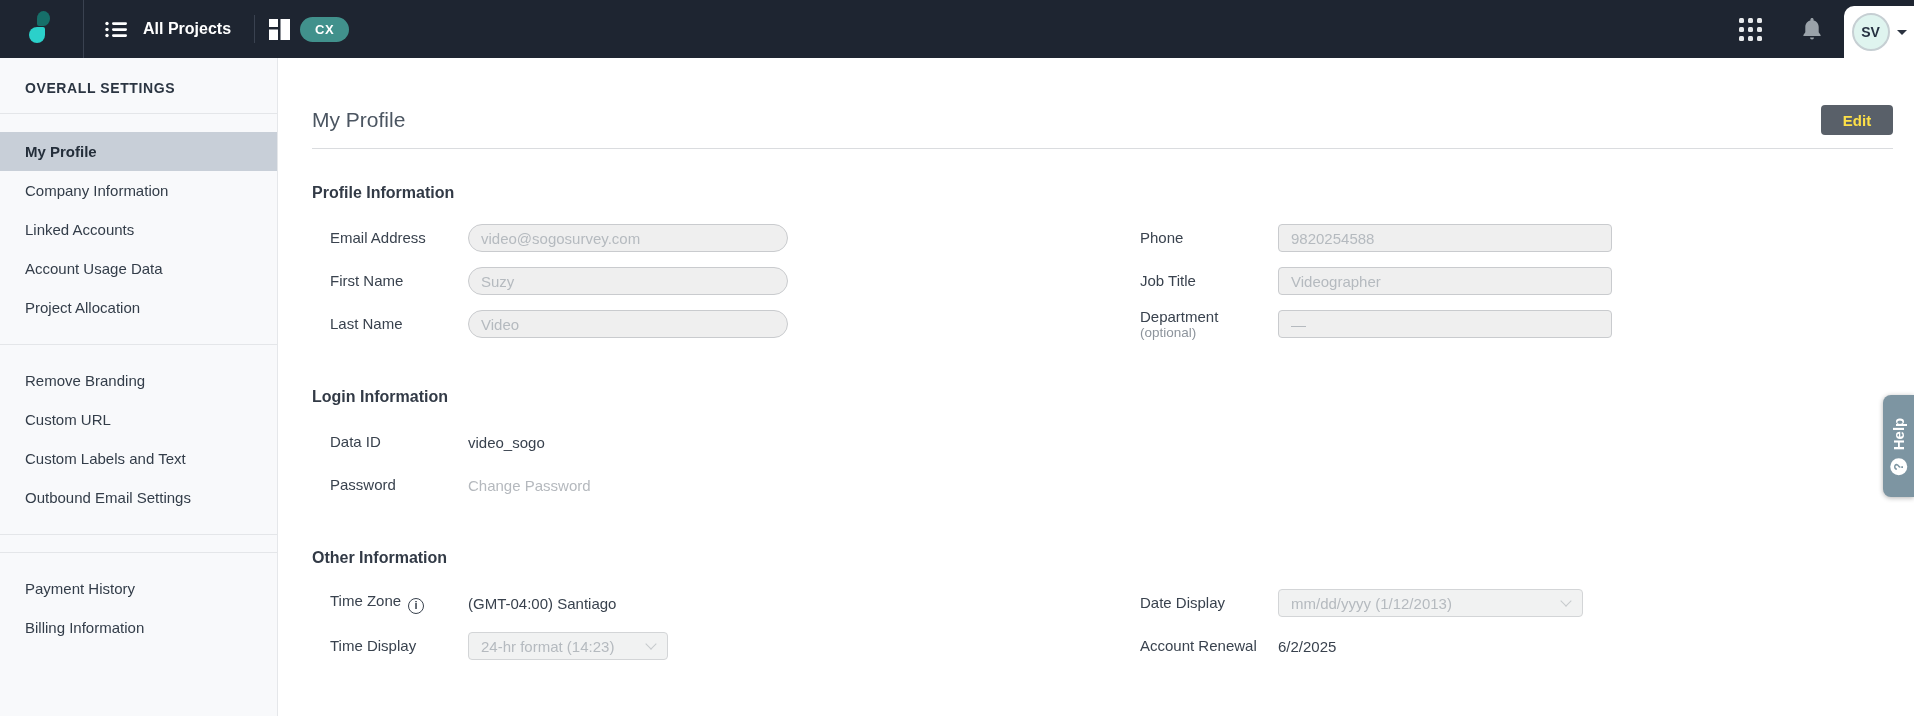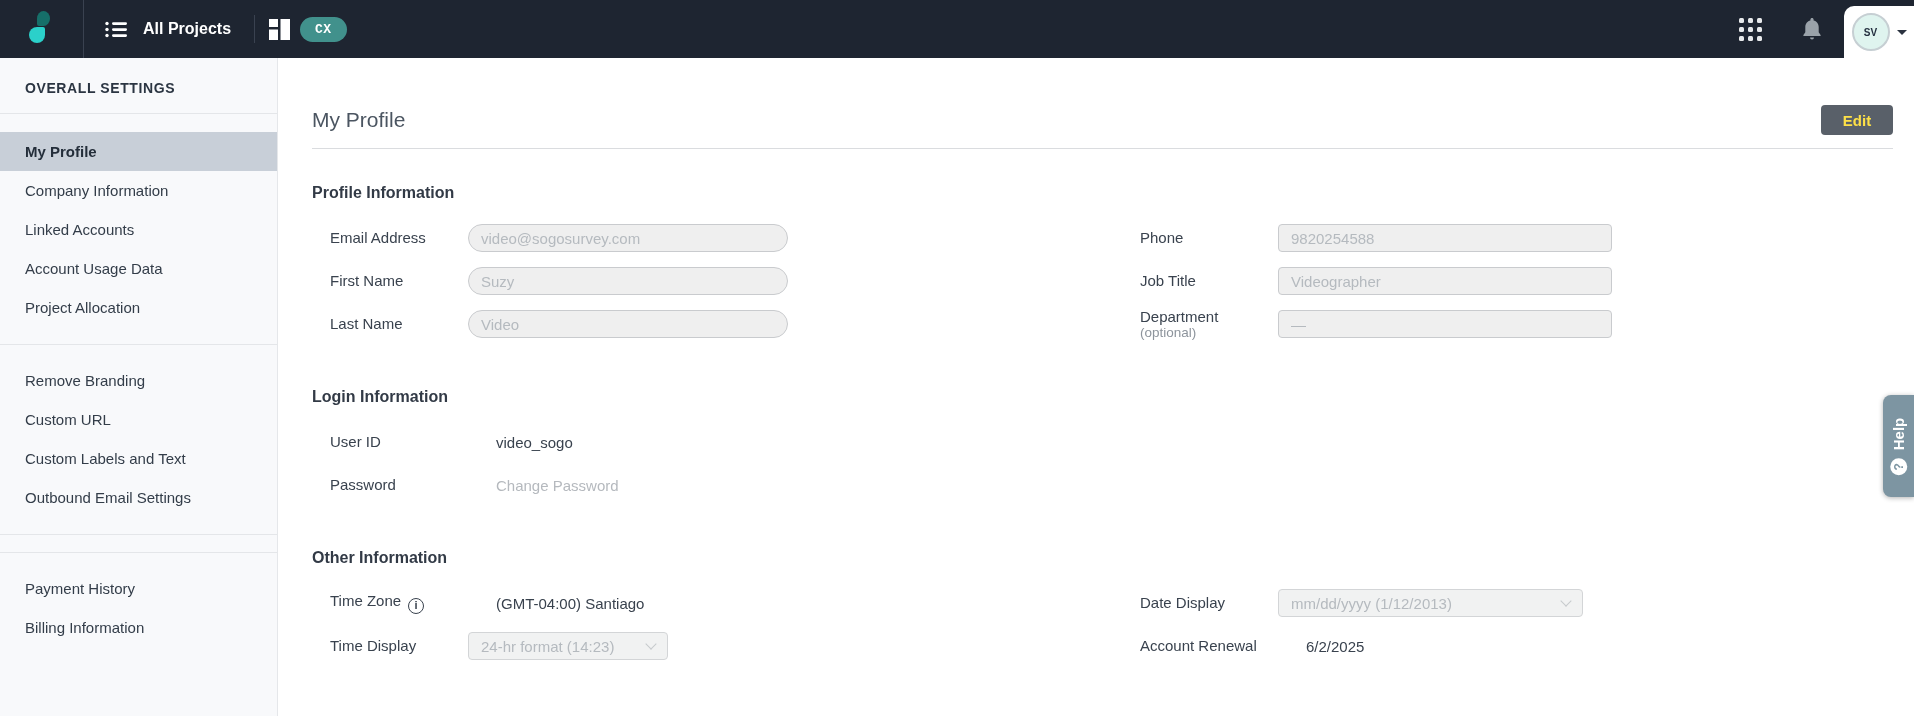--- a/index.html
+++ b/index.html
@@ -24,35 +24,35 @@
             background: var(--accent-teal-dark,#166f69); border-radius: 50% 50% 50% 2px; }
   .drop-b { position:absolute; left:29px; top:27px; width:16px; height:16px;
             background: var(--accent-teal,#2bd0ca); border-radius: 50% 2px 50% 50%; }
   .tb-menu { background:none; border:none; margin-left:21px; cursor:pointer; display:flex; align-items:center; }
   .tb-title { color:#ffffff; font-size:16px; font-weight:bold; margin-left:15px; cursor:pointer; }
   .tb-div2 { width:1px; height:28px; background:#3a4250; margin-left:23px; }
   .tb-dash { margin-left:14px; display:flex; align-items:center; cursor:pointer; }
   .cx-pill {
     margin-left:10px; background: var(--badge-teal,#41918c); color:#fff;
     font-size:13px; font-weight:bold; letter-spacing:.5px;
-    padding: 5px 15px; border-radius: 13px; cursor:pointer;font-family:Liberation Mono, monospace;
+    padding: 5px 15px; border-radius: 13px; cursor:pointer;
   }
   .tb-spacer { flex:1; }
   .tb-apps { display:flex; align-items:center; cursor:pointer; margin-right:38px; }
   .tb-bell { display:flex; align-items:center; cursor:pointer; margin-right:21px; }
   .tb-user {
     width: 70px; height: 52px; align-self: flex-end;
     background: #fff; border-radius: 10px 0 0 0;
     display:flex; align-items:center; justify-content:center; gap:7px;
     cursor:pointer;
   }
   .avatar {
     width:38px; height:38px; border-radius:50%;
     background: var(--avatar-bg,#dff4ef); border:2px solid #c6cfd3;
-    color:#253040; font-size:10px; font-weight:bold;
+    color:#253040; font-size:14px; font-weight:bold;
     display:flex; align-items:center; justify-content:center;
   }
   .caret { width:0; height:0; border:5px solid transparent; border-top-color:#2b3340; margin-top:5px; }
 
   
   .body { display:flex; height:658px; }
 
   .sidebar {
     width:278px; flex-shrink:0; height:100%;
     background:#f8f9fb; border-right:1px solid #e5e7ea;
@@ -97,21 +97,21 @@
   .finput::placeholder { color:#b5babf; opacity:1; }
   .w320 { width:320px;border-radius:14px; } .w334 { width:334px; }
   .fselect {
     height:28px; background:#f1f2f2; border:1px solid #d3d5d7; border-radius:4px;
     display:flex; align-items:center; justify-content:space-between;
     padding:0 12px; font-size:15px; color:#b5babf; cursor:default;text-align:right;
   }
   .w200 { width:200px; } .w305 { width:305px; }
   .chev { width:8px; height:8px; border-right:1.5px solid #c6cacd; border-bottom:1.5px solid #c6cacd;
           transform:rotate(45deg); margin-top:-4px; flex-shrink:0; margin-left:8px; }
-  .fvalue { font-size:15px; color:#39424e;margin-left:28px; }
+  .fvalue { font-size:15px; color:#39424e; }
   .fvalue.muted { color:#b5b9be; cursor:pointer; }
   .info-icon {
     display:inline-flex; width:16px; height:16px; border:1.5px solid #39424e; border-radius:50%;
     align-items:center; justify-content:center; font-size:11px; font-weight:bold;
     color:#39424e; margin-left:7px; vertical-align:-3px; cursor:pointer;
   }
 
   
   .help-tab {
     position:absolute; right:0; top:395px; width:31px; height:102px;
@@ -243,21 +243,21 @@
             </div>
           </div>
         </div>
       </section>
 
       <section class="section">
         <h2>Login Information</h2>
         <div class="cols">
           <div class="col-l">
             <div class="frow">
-              <label class="flabel">User ID</label>
+              <label class="flabel">Data ID</label>
               <span class="fvalue">video_sogo</span>
             </div>
             <div class="frow">
               <label class="flabel">Password</label>
               <span class="fvalue muted">Change Password</span>
             </div>
           </div>
         </div>
       </section>
 

